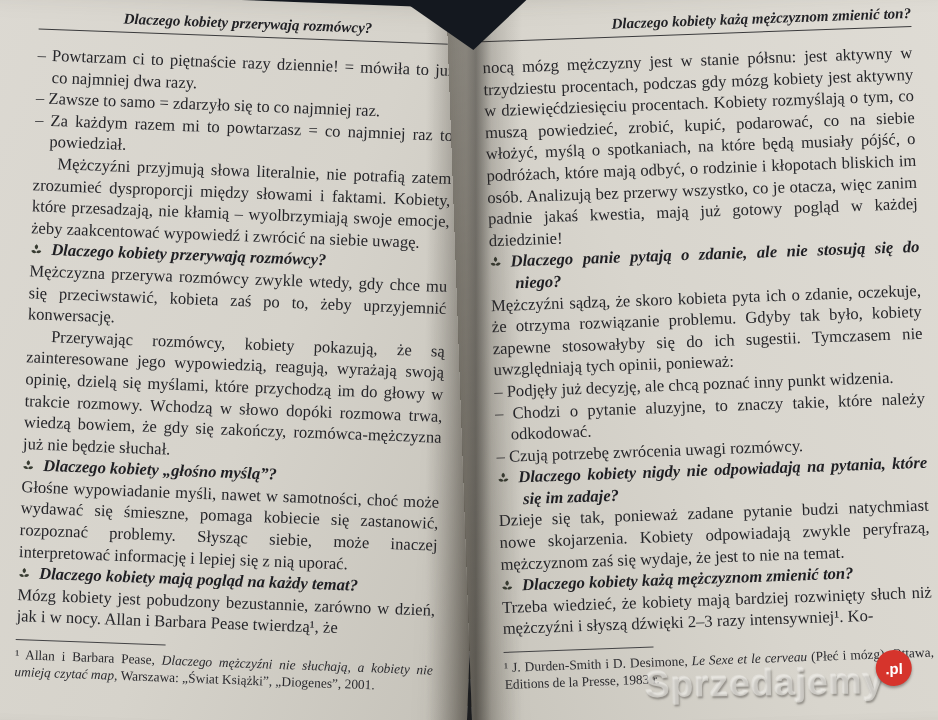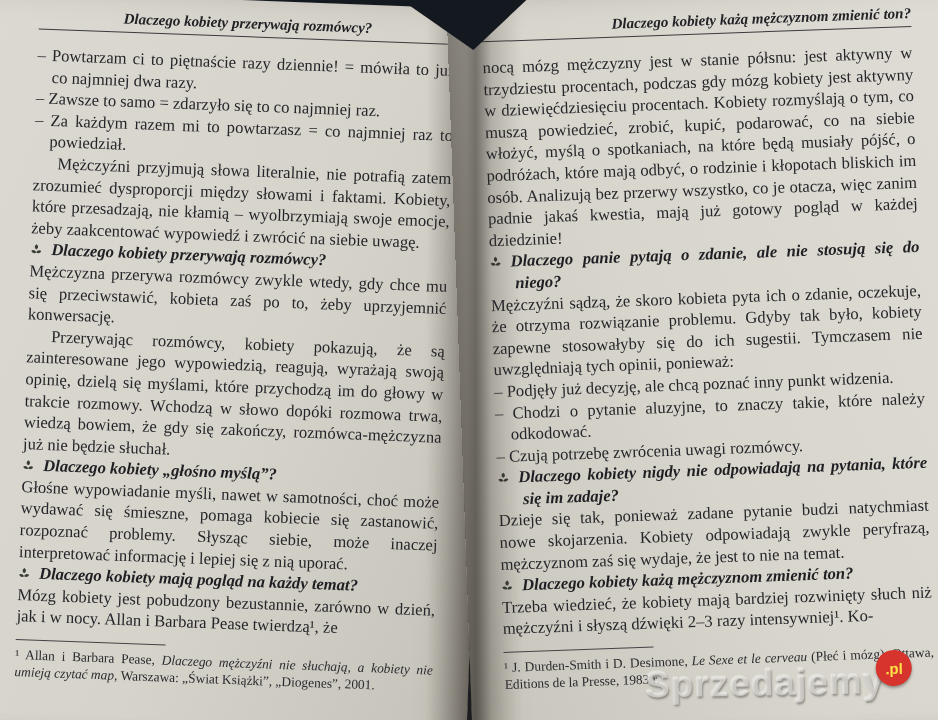--- a/index.html
+++ b/index.html
@@ -79,21 +79,21 @@
     font-family:"Liberation Sans", sans-serif;font-weight:bold;
     transform:rotate(-1deg);
   }
   .wm-text{
     font-size:37px;letter-spacing:1px;
     color:rgba(238,236,231,.58);
     text-shadow:1px 2px 2px rgba(92,90,84,.55), -1px -1px 1px rgba(255,255,255,.35);
   }
   .wm-badge{
     width:36px;height:36px;border-radius:50%;
-    background:#d6342c;color:#fde047;font-size:15px;
+    background:#d6342c;color:#ffffff;font-size:15px;
     display:flex;align-items:center;justify-content:center;
     margin-left:-8px;margin-top:-10px;
     box-shadow:0 2px 3px rgba(0,0,0,.35);
   }
 </style>
 </head>
 <body>
 
 <div id="photo">
 

